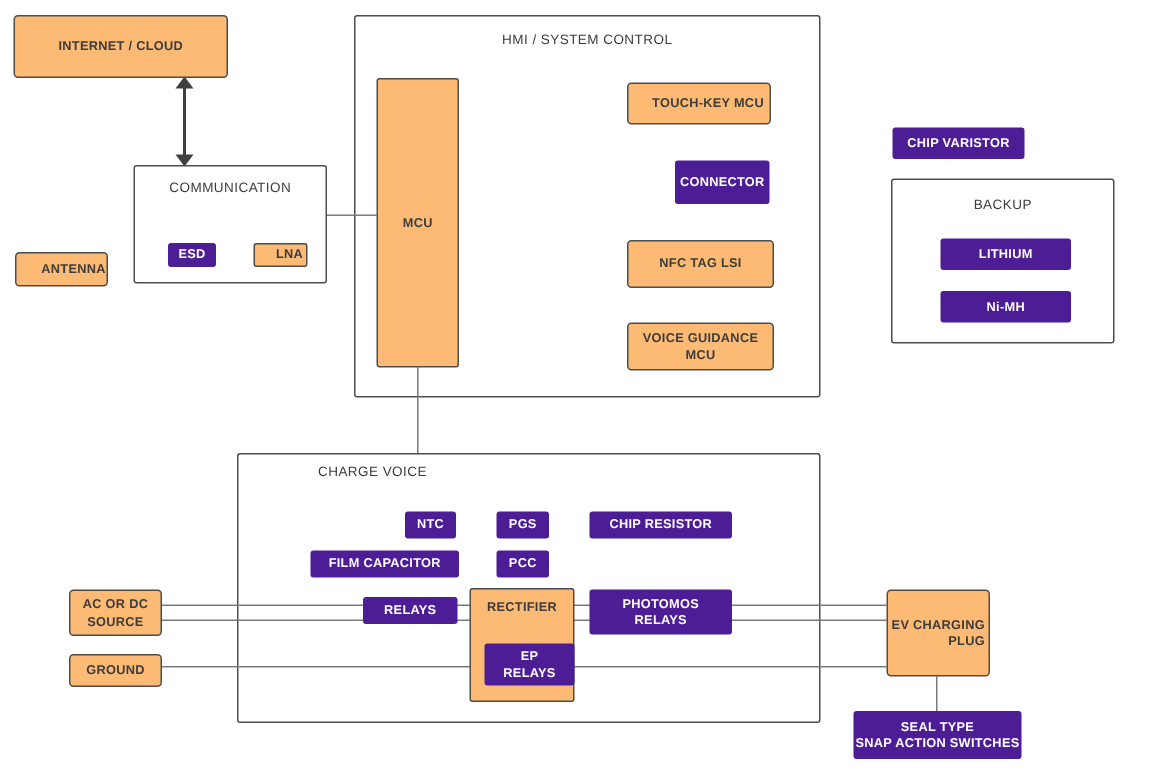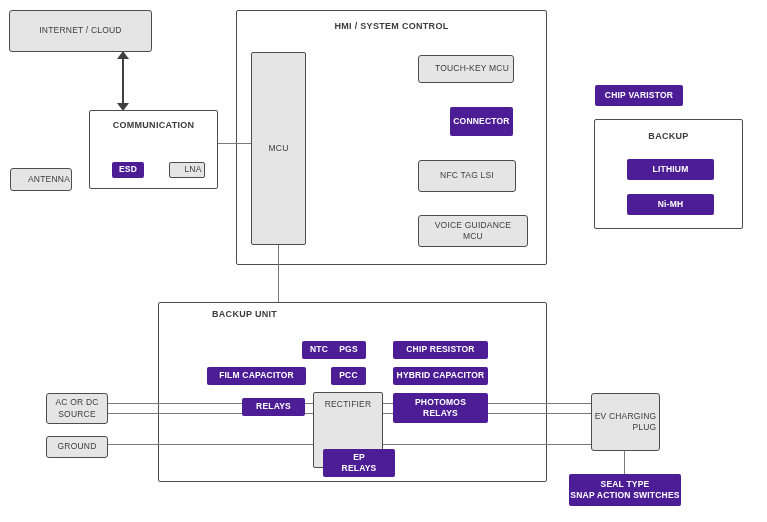--- a/index.html
+++ b/index.html
@@ -9,33 +9,33 @@
   }
   
   .container{
     position:absolute;background:#ffffff;border:1px solid #4d4d4d;border-radius:2px;
     box-sizing:border-box;z-index:1;
   }
   
   .line{position:absolute;background:#7a7a7a;z-index:2;}
   
   .box{
-    position:absolute;background:#e5e5e5;border:1px solid #4d4d4d;border-radius:3px;
+    position:absolute;background:#fdba74;border:1px solid #4d4d4d;border-radius:3px;
     box-sizing:border-box;display:flex;align-items:center;justify-content:center;
-    text-align:center;font-weight:normal;font-size:8.5px;line-height:1.35;
+    text-align:center;font-weight:bold;font-size:8.5px;line-height:1.35;
     color:#3c3c3c;letter-spacing:.2px;white-space:pre-line;z-index:3;
   }
   .teal{
     position:absolute;background:#4c1d95;border:none;border-radius:2px;
     box-sizing:border-box;display:flex;align-items:center;justify-content:center;
     text-align:center;font-weight:bold;font-size:8.5px;line-height:1.3;
     color:#ffffff;letter-spacing:.2px;white-space:pre-line;z-index:3;
   }
   .title{
-    position:absolute;font-weight:bold;font-size:9px;color:#3c3c3c;
+    position:absolute;font-weight:normal;font-size:9px;color:#3c3c3c;
     letter-spacing:.3px;z-index:3;text-align:center;white-space:nowrap;
   }
   
   .arrow-shaft{position:absolute;left:122px;top:58px;width:2px;height:47px;background:#3f3f3f;z-index:2;}
   .arrow-head{position:absolute;width:0;height:0;z-index:2;}
   .arrow-up{left:117px;top:51px;border-left:6px solid transparent;border-right:6px solid transparent;border-bottom:8px solid #3f3f3f;}
   .arrow-down{left:117px;top:103px;border-left:6px solid transparent;border-right:6px solid transparent;border-top:8px solid #3f3f3f;}
 
   
   #internet-cloud{left:9px;top:10px;width:143px;height:42px;}
@@ -44,40 +44,40 @@
   #esd{left:112px;top:162px;width:32px;height:16px;}
   #lna{left:169px;top:162px;width:36px;height:16px;border-radius:2px;padding-left:12px;}
   #antenna{left:10px;top:168px;width:62px;height:23px;padding-left:16px;}
 
   #hmi{left:236px;top:10px;width:311px;height:255px;}
   #hmi-title{left:236px;top:21px;width:311px;}
   #mcu{left:251px;top:52px;width:55px;height:193px;border-radius:2px;}
   #touch-key-mcu{left:418px;top:55px;width:96px;height:28px;padding-left:12px;}
   #connector{left:450px;top:107px;width:63px;height:29px;}
   #nfc-tag-lsi{left:418px;top:160px;width:98px;height:32px;}
-  #voice-guidance-mcu{left:418px;top:215px;width:110px;height:32px;}
+  #voice-guidance-mcu{left:418px;top:215px;width:98px;height:32px;}
 
   #chip-varistor{left:595px;top:85px;width:88px;height:21px;}
   #backup{left:594px;top:119px;width:149px;height:110px;}
   #backup-title{left:594px;top:131px;width:149px;}
   #lithium{left:627px;top:159px;width:87px;height:21px;}
   #ni-mh{left:627px;top:194px;width:87px;height:21px;}
 
   #charge-unit{left:158px;top:302px;width:389px;height:180px;}
   #charge-unit-title{left:212px;top:309px;text-align:left;}
-  #ntc{left:270px;top:341px;width:34px;height:18px;margin-left:32px;}
+  #ntc{left:270px;top:341px;width:34px;height:18px;}
   #pgs{left:331px;top:341px;width:35px;height:18px;}
   #chip-resistor{left:393px;top:341px;width:95px;height:18px;}
   #film-capacitor{left:207px;top:367px;width:99px;height:18px;}
   #pcc{left:331px;top:367px;width:35px;height:18px;}
   #hybrid-capacitor{left:393px;top:367px;width:95px;height:18px;}
   #relays{left:242px;top:398px;width:63px;height:18px;}
   #rectifier{left:313px;top:392px;width:70px;height:76px;align-items:flex-start;padding-top:6px;border-radius:2px;}
   #photomos-relays{left:393px;top:393px;width:95px;height:30px;}
-  #ep-relays{left:323px;top:449px;width:72px;height:28px;}
+  #ep-relays{left:323px;top:429px;width:60px;height:28px;}
 
   #ac-or-dc-source{left:46px;top:393px;width:62px;height:31px;}
   #ground{left:46px;top:436px;width:62px;height:22px;}
   #ev-charging-plug{left:591px;top:393px;width:69px;height:58px;text-align:right;}
   #seal-type{left:569px;top:474px;width:112px;height:32px;}
 
   #line-comm-mcu{left:218px;top:143px;width:33px;height:1px;}
   #line-mcu-down{left:278px;top:245px;width:1px;height:57px;}
   #line-ac-1{left:108px;top:403px;width:483px;height:1px;}
   #line-ac-2{left:108px;top:413px;width:483px;height:1px;}
@@ -101,21 +101,21 @@
   <div class="line" id="line-ground"></div>
   <div class="line" id="line-plug-seal"></div>
 
   <div class="arrow-shaft"></div>
   <div class="arrow-head arrow-up"></div>
   <div class="arrow-head arrow-down"></div>
 
   <div class="title" id="communication-title">COMMUNICATION</div>
   <div class="title" id="hmi-title">HMI / SYSTEM CONTROL</div>
   <div class="title" id="backup-title">BACKUP</div>
-  <div class="title" id="charge-unit-title">BACKUP UNIT</div>
+  <div class="title" id="charge-unit-title">CHARGE VOICE</div>
 
   <div class="box" id="internet-cloud">INTERNET / CLOUD</div>
   <div class="box" id="antenna">ANTENNA</div>
   <div class="box" id="lna">LNA</div>
   <div class="teal" id="esd">ESD</div>
 
   <div class="box" id="mcu">MCU</div>
   <div class="box" id="touch-key-mcu">TOUCH-KEY MCU</div>
   <div class="teal" id="connector">CONNECTOR</div>
   <div class="box" id="nfc-tag-lsi">NFC TAG LSI</div>
@@ -124,21 +124,20 @@
 
   <div class="teal" id="chip-varistor">CHIP VARISTOR</div>
   <div class="teal" id="ni-mh">Ni-MH</div>
   <div class="teal" id="lithium">LITHIUM</div>
 
   <div class="teal" id="ntc">NTC</div>
   <div class="teal" id="pgs">PGS</div>
   <div class="teal" id="chip-resistor">CHIP RESISTOR</div>
   <div class="teal" id="film-capacitor">FILM CAPACITOR</div>
   <div class="teal" id="pcc">PCC</div>
-  <div class="teal" id="hybrid-capacitor">HYBRID CAPACITOR</div>
   <div class="teal" id="relays">RELAYS</div>
   <div class="box" id="rectifier">RECTIFIER</div>
   <div class="teal" id="photomos-relays">PHOTOMOS
 RELAYS</div>
   <div class="teal" id="ep-relays">EP
 RELAYS</div>
 
   <div class="box" id="ac-or-dc-source">AC OR DC
 SOURCE</div>
   <div class="box" id="ground">GROUND</div>

